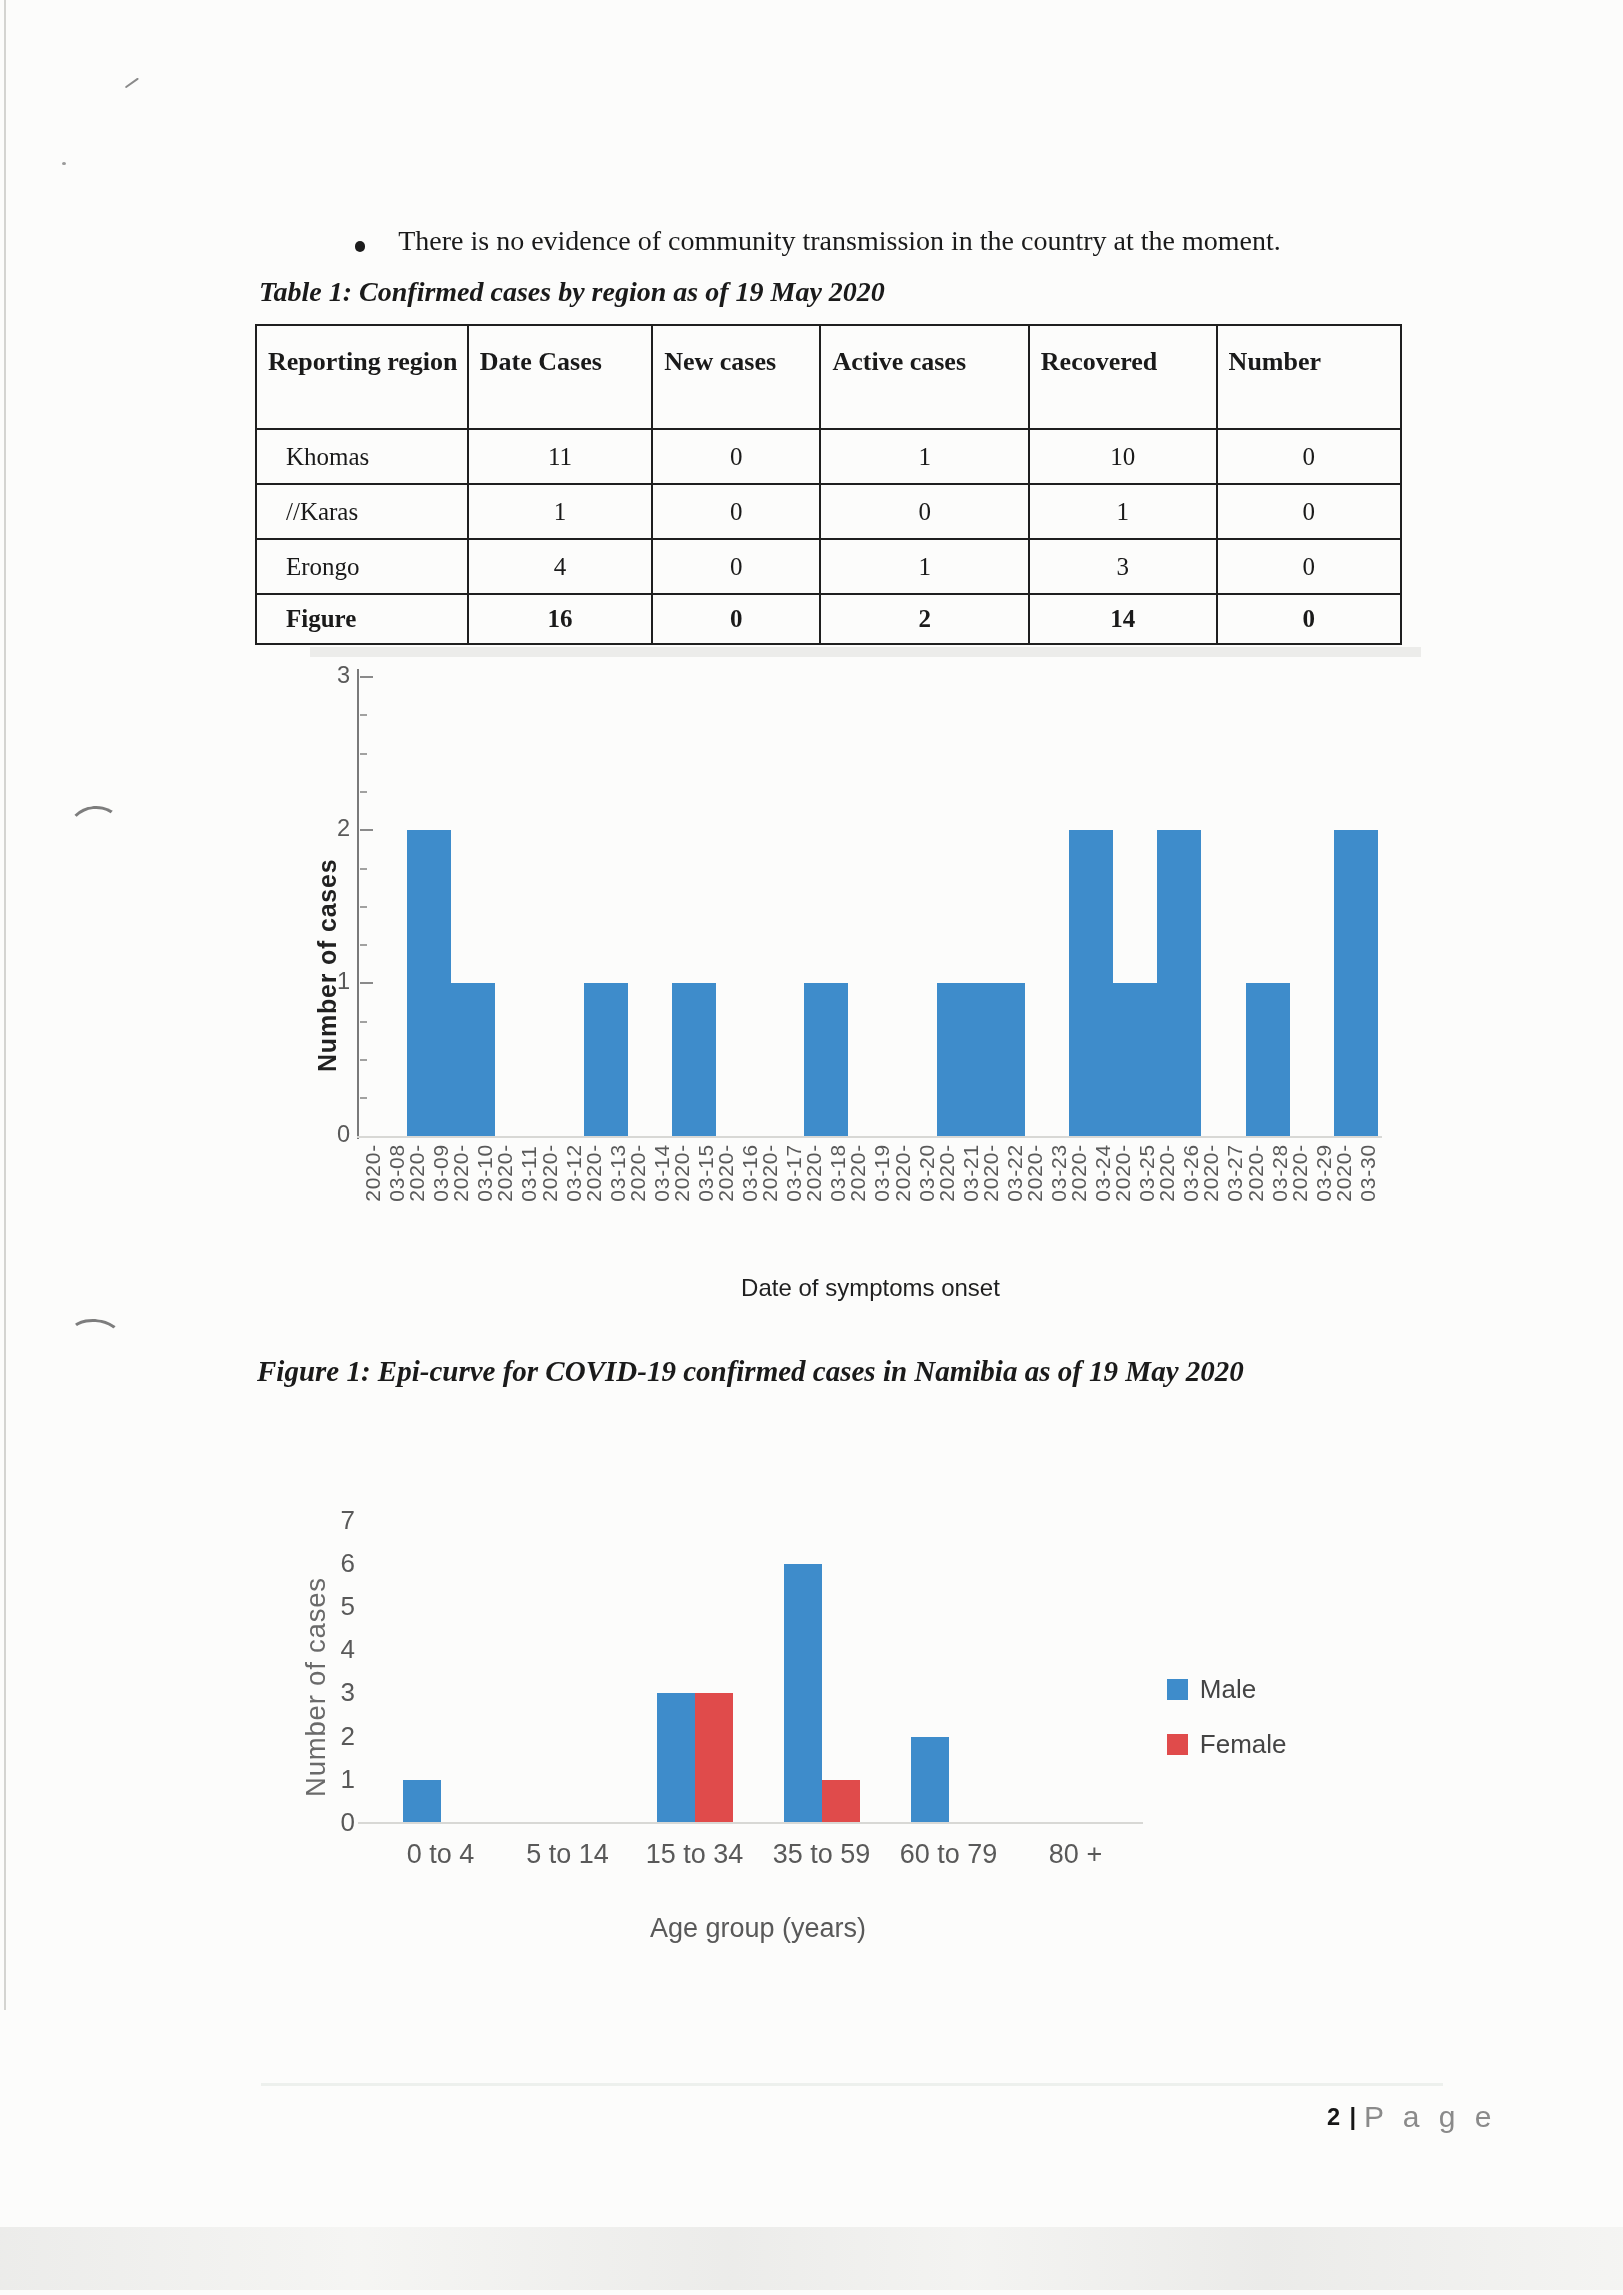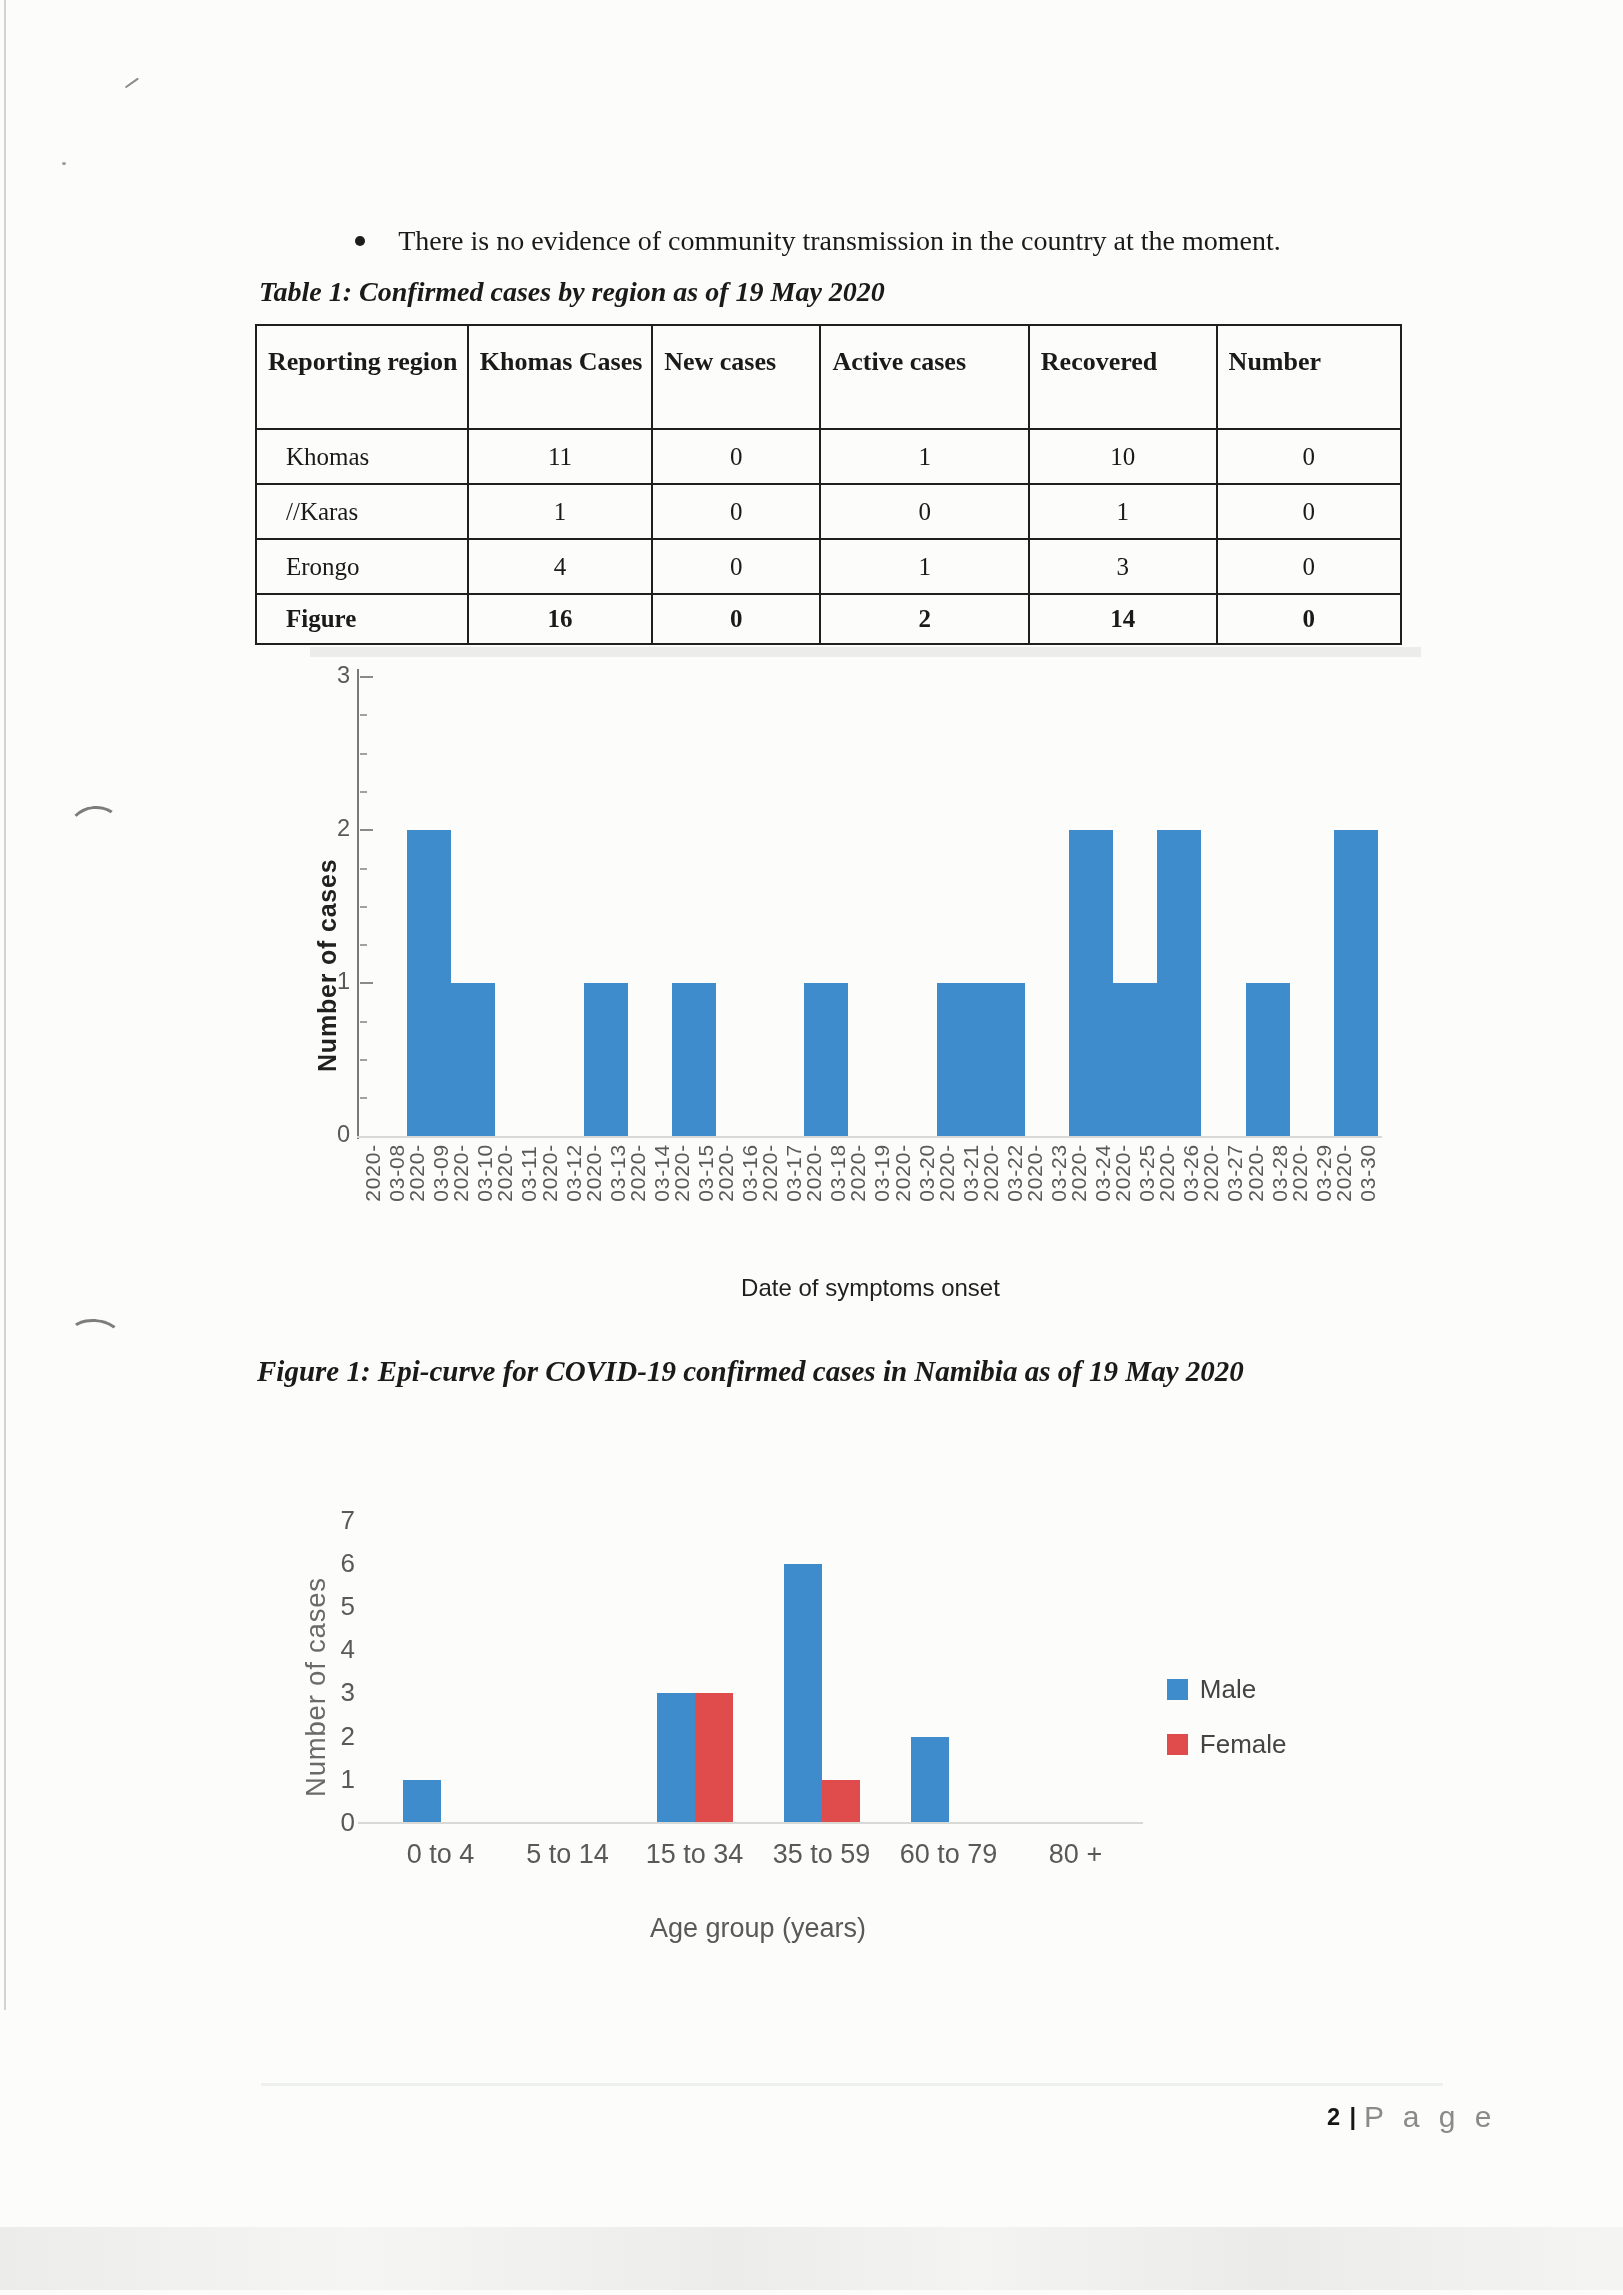--- a/index.html
+++ b/index.html
@@ -13,21 +13,21 @@
   .pen-dot{position:absolute;left:62px;top:162px;width:3.9px;height:3.1px;background:#9a9a9a;border-radius:50%;}
   .arc-mark{position:absolute;border:3.1px solid transparent;border-top-color:#7d7d7d;border-radius:50%;}
   .arc-1{left:69px;top:806px;width:46px;height:36px;transform:rotate(-6deg);}
   .arc-2{left:68px;top:1319px;width:47px;height:28px;transform:rotate(4deg);}
   .streak-1{position:absolute;left:310px;top:647px;width:1111px;height:10.2px;background:#e7e7e4;opacity:.75;}
   .footer-line{position:absolute;left:261px;top:2083px;width:1182px;height:3.1px;background:#edf0ed;}
   .bottom-band{position:absolute;left:0;top:2227px;width:1623px;height:63px;opacity:.85;
     background:linear-gradient(90deg,#e9e9e7 0%,#f4f4f2 22%,#e9e9e7 45%,#f2f2f0 60%,#e8e8e6 78%,#f3f3f1 100%);}
 
   
-  .bullet-row{position:absolute;left:355px;top:225px;display:flex;align-items:flex-start;}
+  .bullet-row{position:absolute;left:355px;top:225px;display:flex;align-items:center;}
   .bullet-dot{width:10.2px;height:10.2px;border-radius:50%;background:#1c1c1c;margin-top:11px;flex:0 0 auto;}
   .bullet-text{margin-left:33px;font-size:28px;white-space:nowrap;}
 
   
   .table-title{position:absolute;left:259px;top:276px;font-size:28px;font-weight:bold;font-style:italic;}
   table.t1{position:absolute;left:255px;top:324px;width:1147px;border-collapse:collapse;table-layout:fixed;
            font-size:25px;}
   .t1 th,.t1 td{border:2.4px solid #1f1f1f;overflow:hidden;}
   .t1 th{font-size:26px;font-weight:bold;text-align:left;vertical-align:top;
          padding:9.4px 0 0 11px;line-height:2.05;}
@@ -110,21 +110,21 @@
       <col class="c0">
         <col class="c1">
         <col class="c2">
         <col class="c3">
         <col class="c4">
         <col class="c5">
     </colgroup>
     <thead>
         <tr id="t1-head">
           <th>Reporting region</th>
-          <th>Khomas Cases</th>
+          <th>Date Cases</th>
           <th>New cases</th>
           <th>Active cases</th>
           <th>Recovered</th>
           <th>Number</th>
         </tr>
       </thead>
     <tbody id="t1-body">
         <tr>
           <td>Khomas</td>
           <td>11</td>

